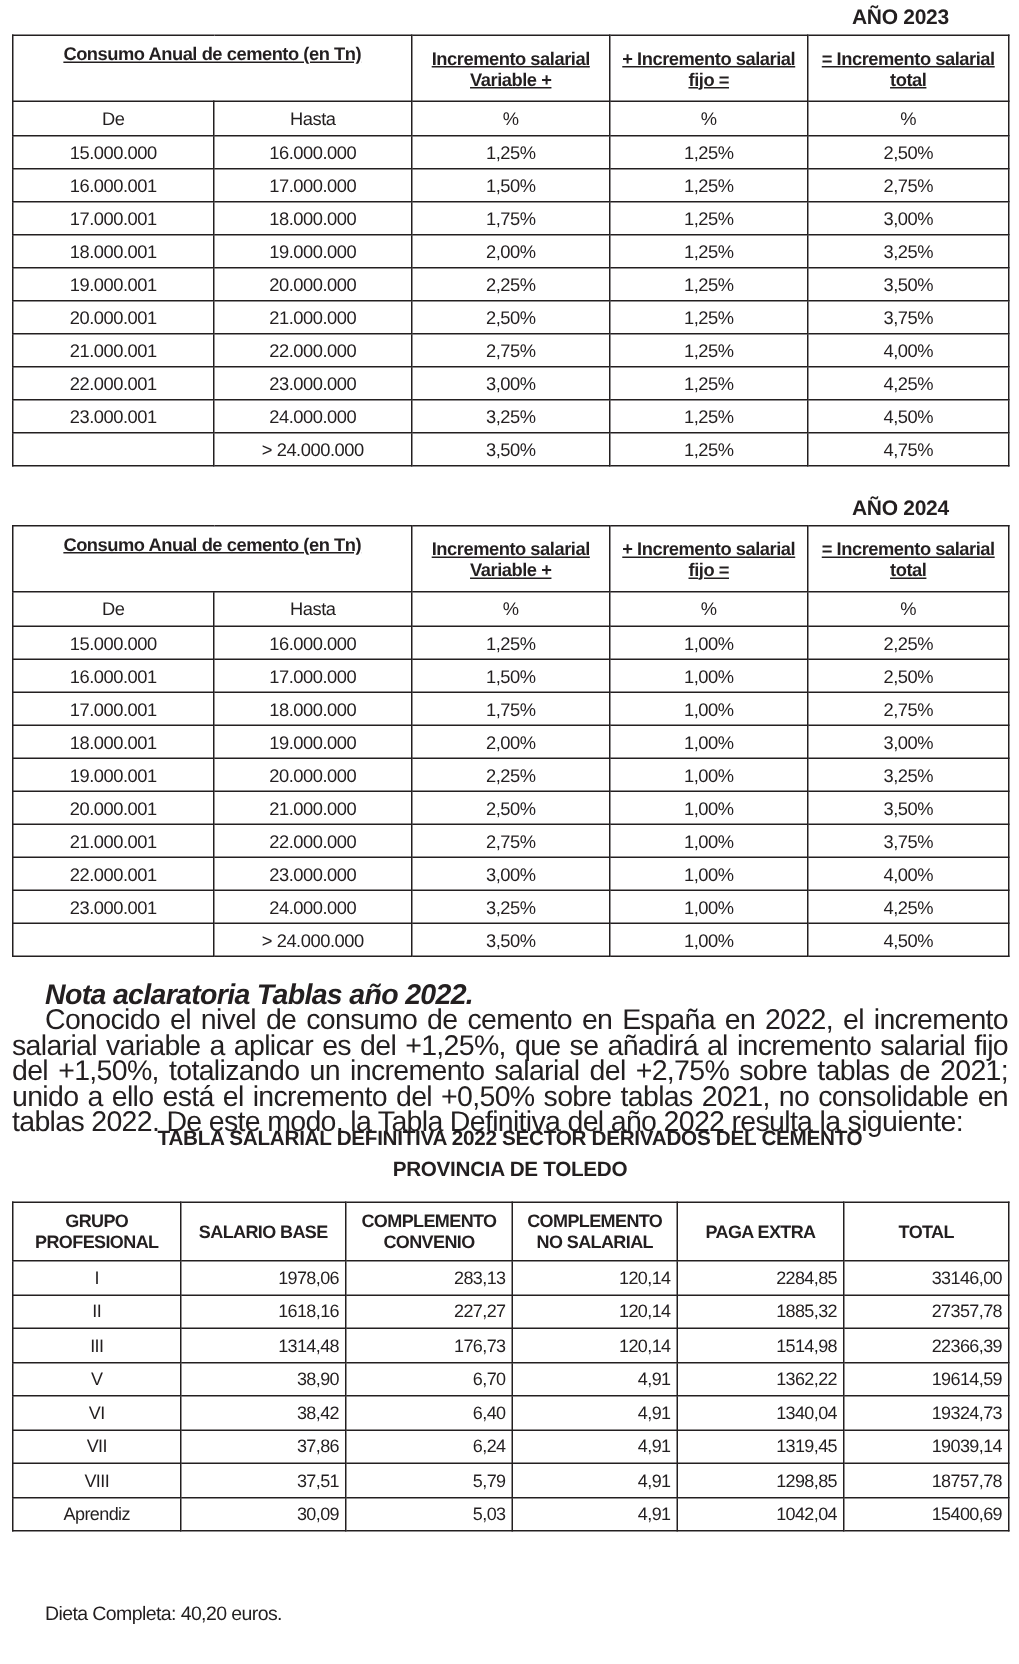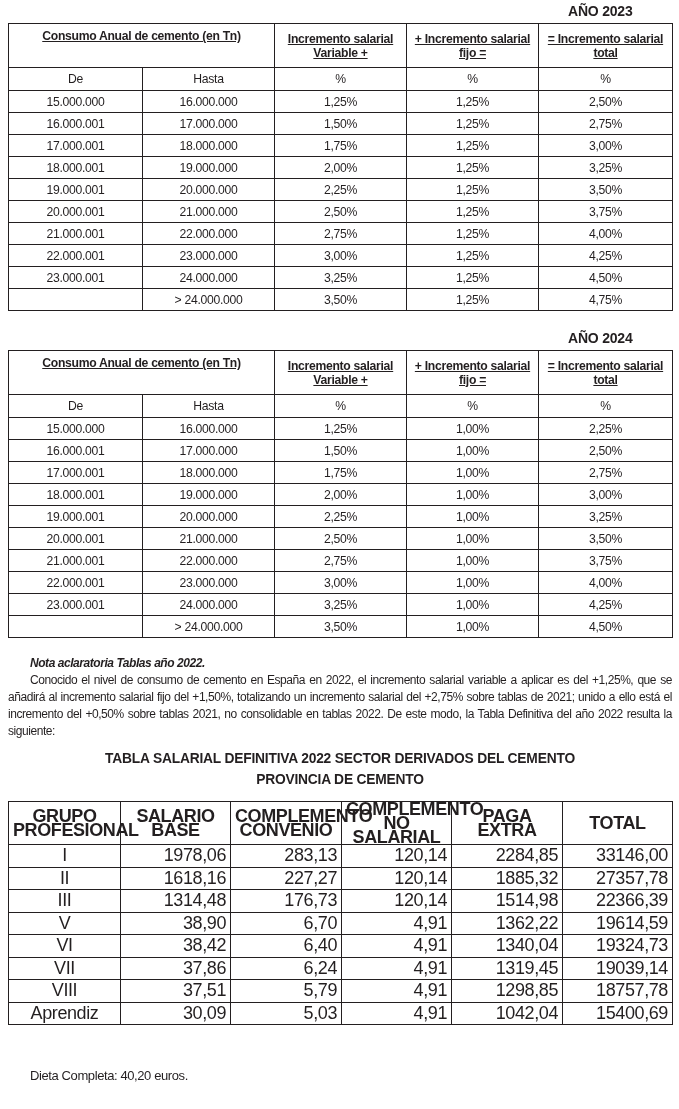--- a/index.html
+++ b/index.html
@@ -17,32 +17,32 @@
   table.inc td, table.inc th {
     border: 1.6px solid #231f20; text-align: center; font-size: 12.2px;
     padding: 0; letter-spacing: -0.3px;
   }
   table.inc th { font-weight: bold; line-height: 14px; vertical-align: middle; text-decoration: underline; }
   table.inc tr.hdr th { height: 38px; }
   table.inc tr.hdr th.span { vertical-align: top; padding-top: 5px; }
   table.inc tr.sub td { height: 22px; }
   table.inc tr.row td { height: 21px; }
   .note {
-    position: absolute; left: 8px; width: 664px; font-size: 12px;
+    position: absolute; left: 8px; width: 664px; font-size: 19px;
     line-height: 17px; letter-spacing: -0.45px;
   }
   .note-title { font-weight: bold; font-style: italic; padding-left: 22px; }
   .note-body { text-indent: 22px; text-align: justify; }
   .sal-title {
     position: absolute; left: 8px; width: 664px; text-align: center;
     font-weight: bold; font-size: 13.8px; line-height: 21px; letter-spacing: -0.2px;
   }
   table.sal { width: 664px; table-layout: fixed; top: 801px; }
   table.sal td, table.sal th {
-    border: 1.6px solid #231f20; font-size: 18px; padding: 0 4px;
+    border: 1.6px solid #231f20; font-size: 12px; padding: 0 4px;
     letter-spacing: -0.4px;
   }
   table.sal th { font-weight: bold; text-align: center; height: 38px; line-height: 14px; }
   table.sal td { height: 21.5px; text-align: right; }
   table.sal td.grp { text-align: center; }
   .dieta {
     position: absolute; left: 30px; font-size: 13px; line-height: 20px;
     letter-spacing: -0.4px;
   }
 </style>
@@ -241,21 +241,21 @@
 </tbody>
   </table>
 
 <div class="note" style="top:655px;">
   <div class="note-title">Nota aclaratoria Tablas año 2022.</div>
   <div class="note-body">Conocido el nivel de consumo de cemento en España en 2022, el incremento salarial variable a aplicar es del +1,25%, que se añadirá al incremento salarial fijo del +1,50%, totalizando un incremento salarial del +2,75% sobre tablas de 2021; unido a ello está el incremento del +0,50% sobre tablas 2021, no consolidable en tablas 2022. De este modo, la Tabla Definitiva del año 2022 resulta la siguiente:</div>
 </div>
 
 <div class="sal-title" style="top:748px;">
   <div>TABLA SALARIAL DEFINITIVA 2022 SECTOR DERIVADOS DEL CEMENTO</div>
-  <div>PROVINCIA DE CEMENTO</div>
+  <div>PROVINCIA DE TOLEDO</div>
 </div>
 
 <table class="sal">
   <colgroup>
       <col style="width:112px">
       <col style="width:110px">
       <col style="width:111px">
       <col style="width:110px">
       <col style="width:111px">
       <col style="width:110px">

